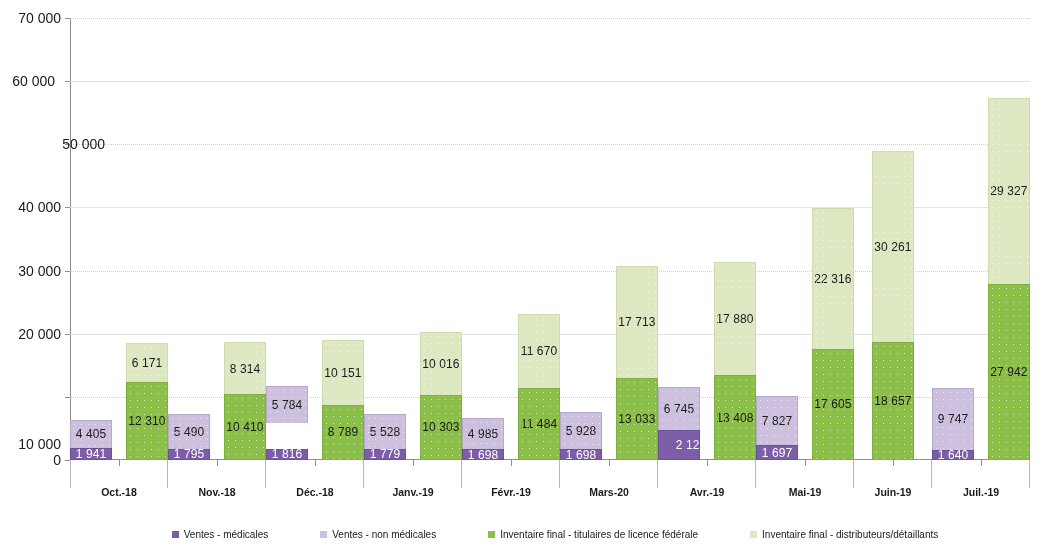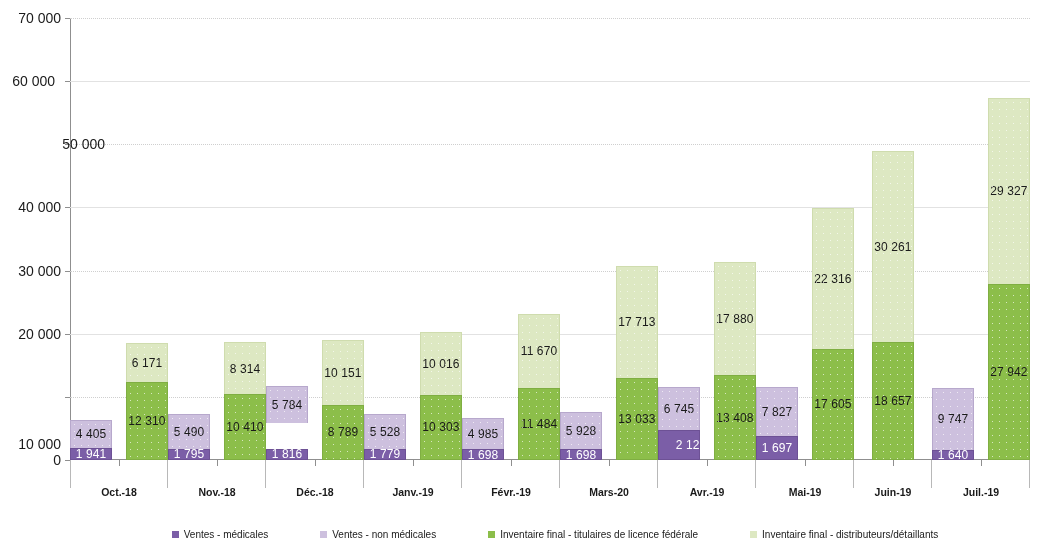--- a/index.html
+++ b/index.html
@@ -316,21 +316,21 @@
         </div>
         <div class="cat-tick"></div>
         <div class="cat-label">Avr.-19</div>
         <div class="cat-sep"></div>
       </div>
       <div class="cat">
         <div class="bar-stack">
           <div class="seg s-nonmed" style="height: 49.4219px;">
             <span class="seg-label">7 827</span>
           </div>
-          <div class="seg s-med" style="height: 24px;">
+          <div class="seg s-med" style="height: 15px;">
             <span class="seg-label">1 697</span>
           </div>
         </div>
         <div class="bar-stack">
           <div class="seg s-dist" style="height: 140.91px;">
             <span class="seg-label">22 316</span>
           </div>
           <div class="seg s-fed" style="height: 111.163px;">
             <span class="seg-label">17 605</span>
           </div>

